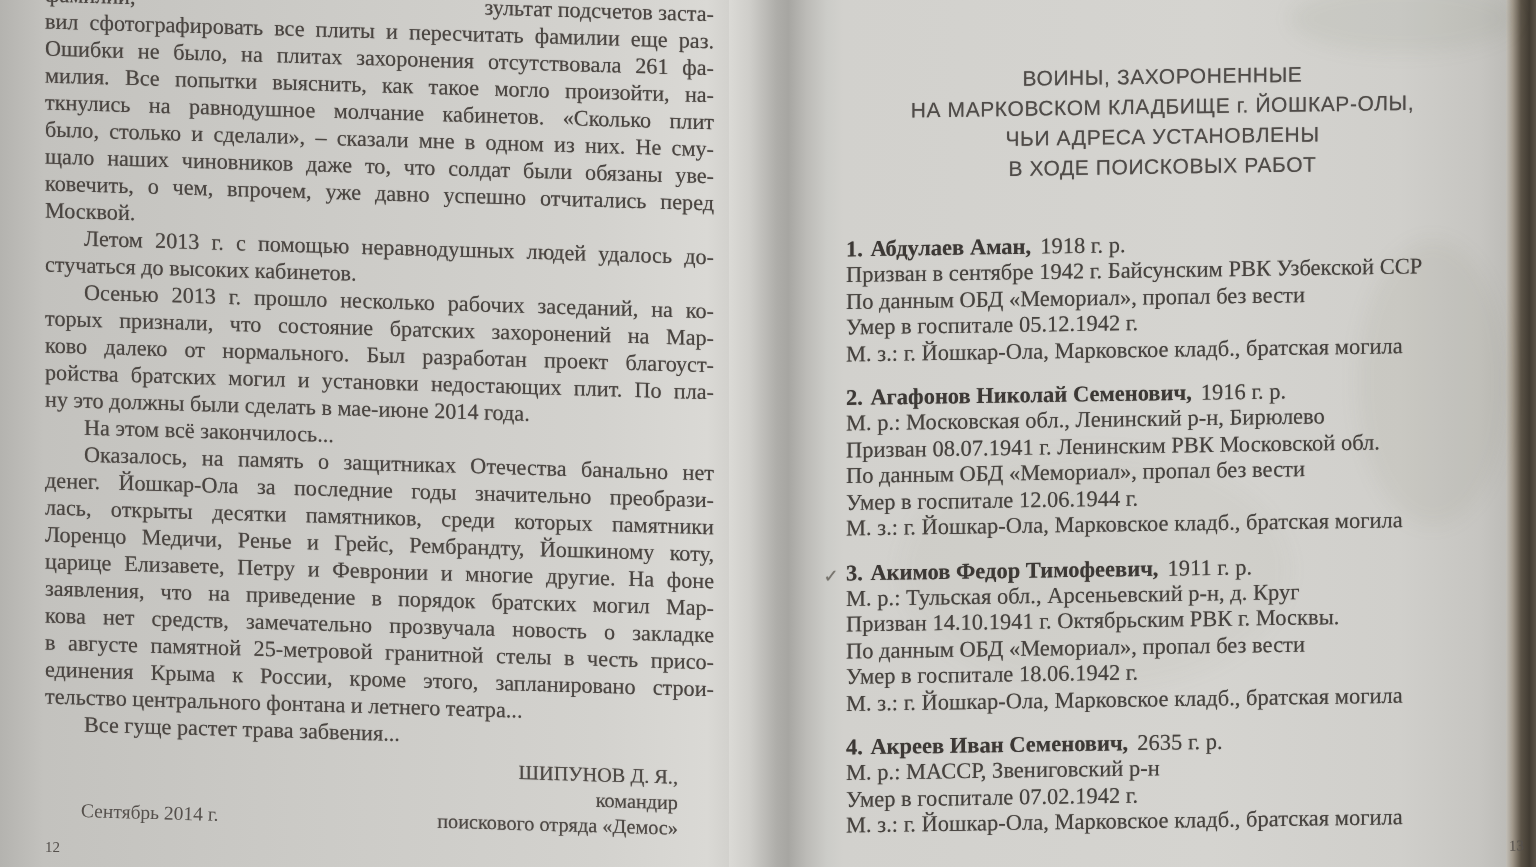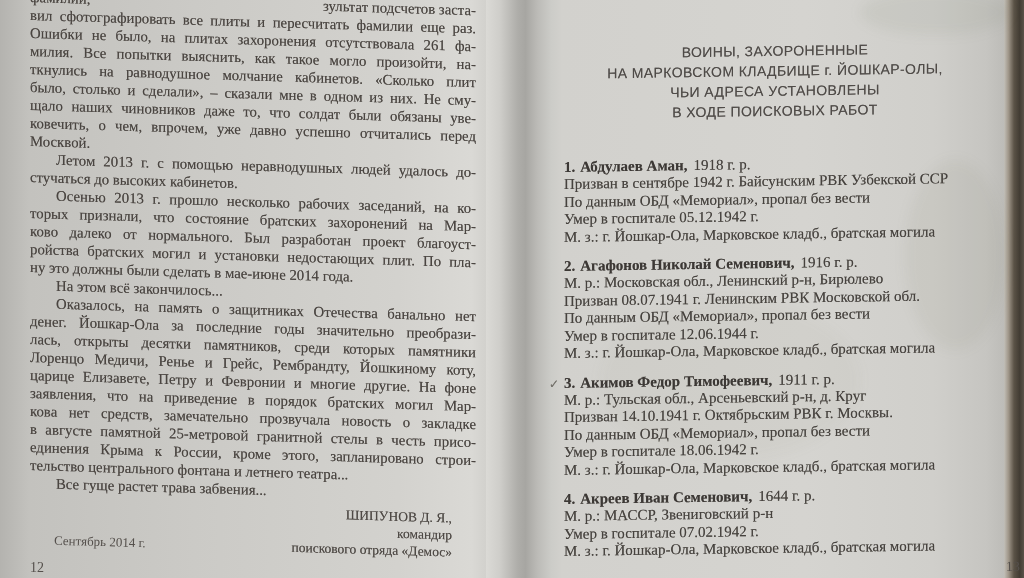--- a/index.html
+++ b/index.html
@@ -27,21 +27,21 @@
     color:#4a4541;font-size:14.8px;line-height:18px;
     text-shadow:0 0 .6px rgba(74,69,65,.65);
   }
   .lline{white-space:nowrap;}
   .lj{text-align:justify;text-align-last:justify;white-space:normal;}
   .ll{text-align:left;white-space:normal;}
   .ind{text-indent:26px;}
   #partial-row{display:flex;justify-content:space-between;height:18px;overflow:hidden;}
   #signature{margin-top:5px;padding-right:24px;text-align:right;font-size:13.5px;line-height:17px;color:#4e4945;}
   .date-note{position:absolute;left:54px;top:534px;font-size:13px;color:#55504c;transform:rotate(1.6deg);}
-  .pgnum{position:absolute;font-size:14px;color:#55504c;}
+  .pgnum{position:absolute;font-size:10px;color:#55504c;}
   #pg-left{left:30px;top:560px;}
   #pg-right{left:1006px;top:559px;transform:rotate(-1deg);}
   
   #right-text{
     position:absolute;left:560px;top:44px;width:430px;
     transform:skewY(-0.85deg);transform-origin:0 0;
     color:#46423e;
   }
   #title-block{text-align:center;font-family:"Liberation Sans",sans-serif;
     font-size:14px;line-height:20px;letter-spacing:.4px;color:#4f4b48;
@@ -148,21 +148,21 @@
         </div>
         <div class="entry">
           <div class="e-head"><span class="chk">✓</span><span class="e-num">3.</span><span class="e-name">Акимов Федор Тимофеевич,</span><span class="e-year">1911 г. р.</span></div>
           <div class="e-line">М. р.: Тульская обл., Арсеньевский р-н, д. Круг</div>
           <div class="e-line">Призван 14.10.1941 г. Октябрьским РВК г. Москвы.</div>
           <div class="e-line">По данным ОБД «Мемориал», пропал без вести</div>
           <div class="e-line">Умер в госпитале 18.06.1942 г.</div>
           <div class="e-line">М. з.: г. Йошкар-Ола, Марковское кладб., братская могила</div>
         </div>
         <div class="entry">
-          <div class="e-head"><span class="e-num">4.</span><span class="e-name">Акреев Иван Семенович,</span><span class="e-year">1644 г. р.</span></div>
+          <div class="e-head"><span class="e-num">4.</span><span class="e-name">Акреев Иван Семенович,</span><span class="e-year">2635 г. р.</span></div>
           <div class="e-line">М. р.: МАССР, Звениговский р-н</div>
           <div class="e-line">Умер в госпитале 07.02.1942 г.</div>
           <div class="e-line">М. з.: г. Йошкар-Ола, Марковское кладб., братская могила</div>
         </div>
       </div>
   </div>
 
 
 </div>
 

